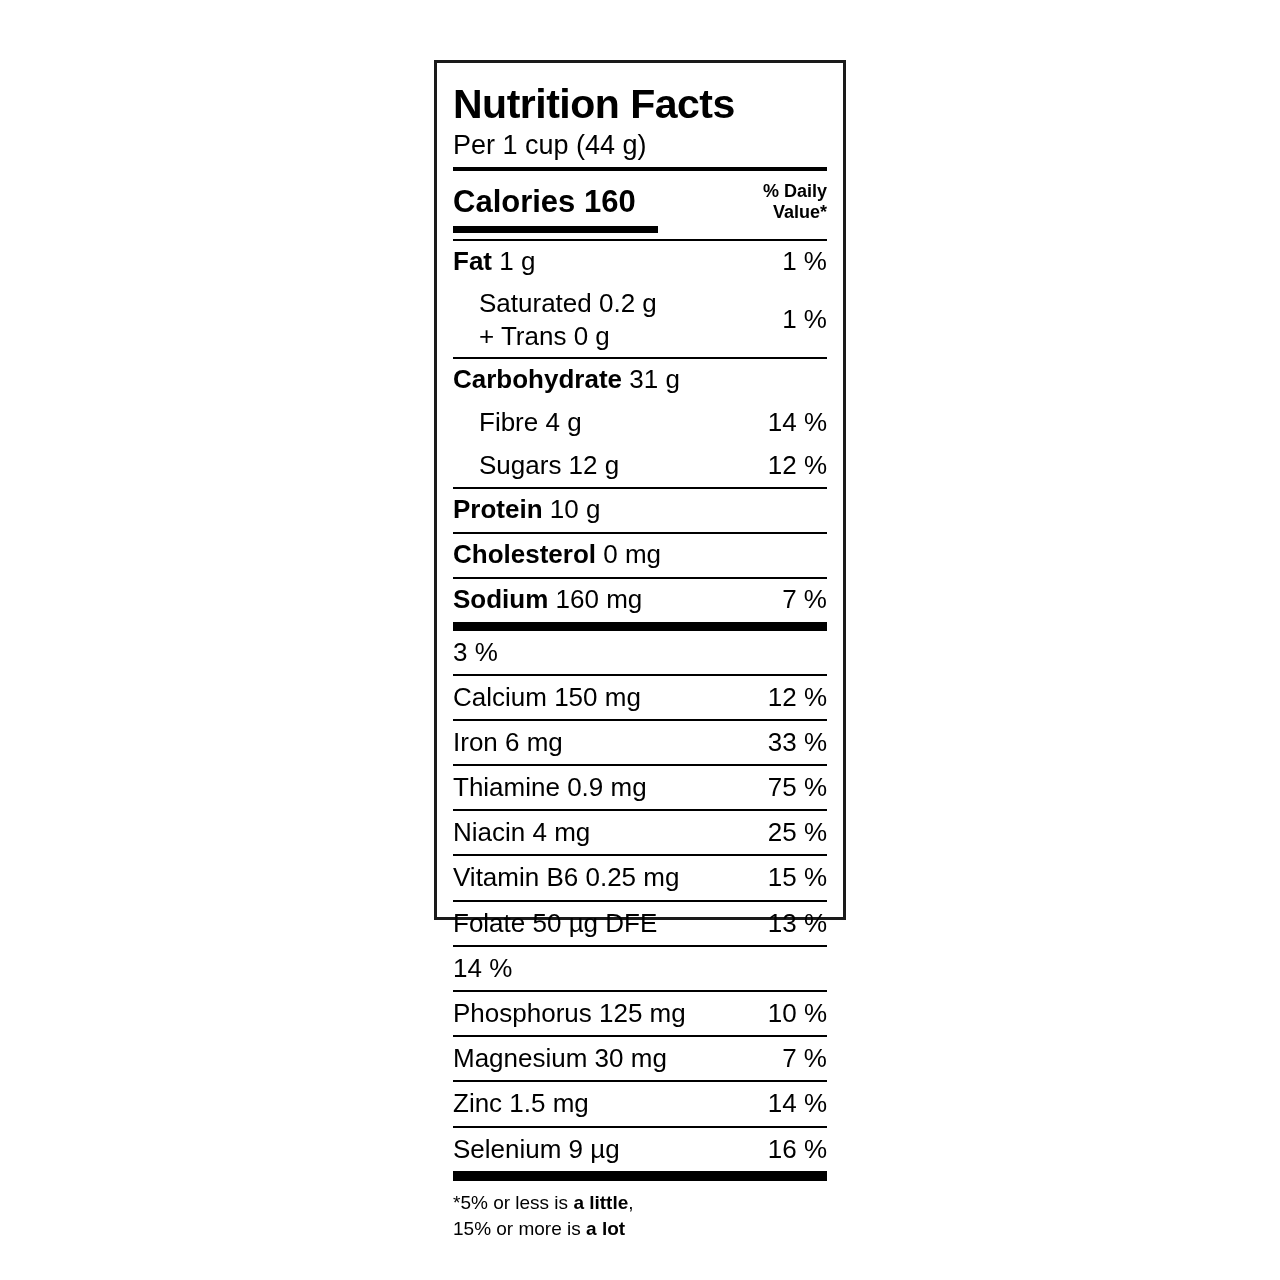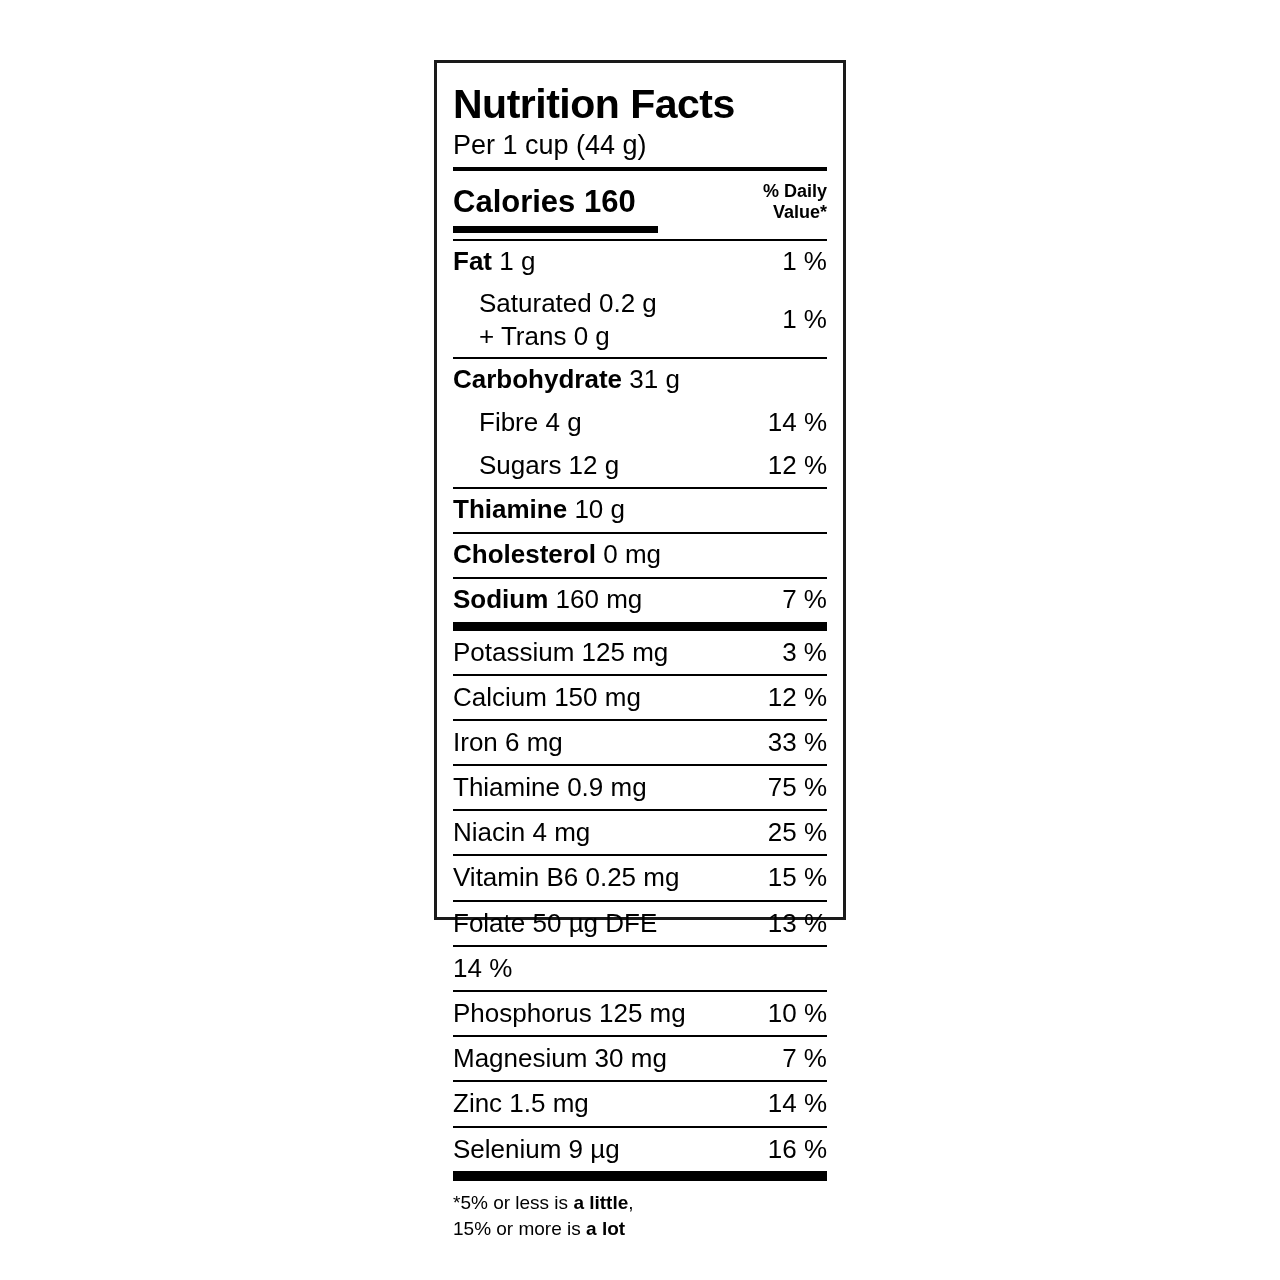--- a/index.html
+++ b/index.html
@@ -163,42 +163,41 @@
   </div>
 
   <div class="row">
     <div class="left indent">Sugars 12 g</div>
     <div class="right">12 %</div>
   </div>
 
   <div class="rule-thin"></div>
 
   <div class="row">
-    <div class="left"><b>Thiamine</b> <span>10 g</span></div>
+    <div class="left"><b>Protein</b> <span>10 g</span></div>
     <div class="right"></div>
   </div>
 
   <div class="rule-thin"></div>
 
   <div class="row">
     <div class="left"><b>Cholesterol</b> <span>0 mg</span></div>
     <div class="right"></div>
   </div>
 
   <div class="rule-thin"></div>
 
   <div class="row">
     <div class="left"><b>Sodium</b> <span>160 mg</span></div>
     <div class="right">7 %</div>
   </div>
 
   <div class="rule-thick"></div>
 
   <div class="micro-row">
-    <div class="left">Potassium 125 mg</div>
     <div class="right">3 %</div>
   </div>
   <div class="rule-thin"></div>
 
   <div class="micro-row">
     <div class="left">Calcium 150 mg</div>
     <div class="right">12 %</div>
   </div>
   <div class="rule-thin"></div>
 

